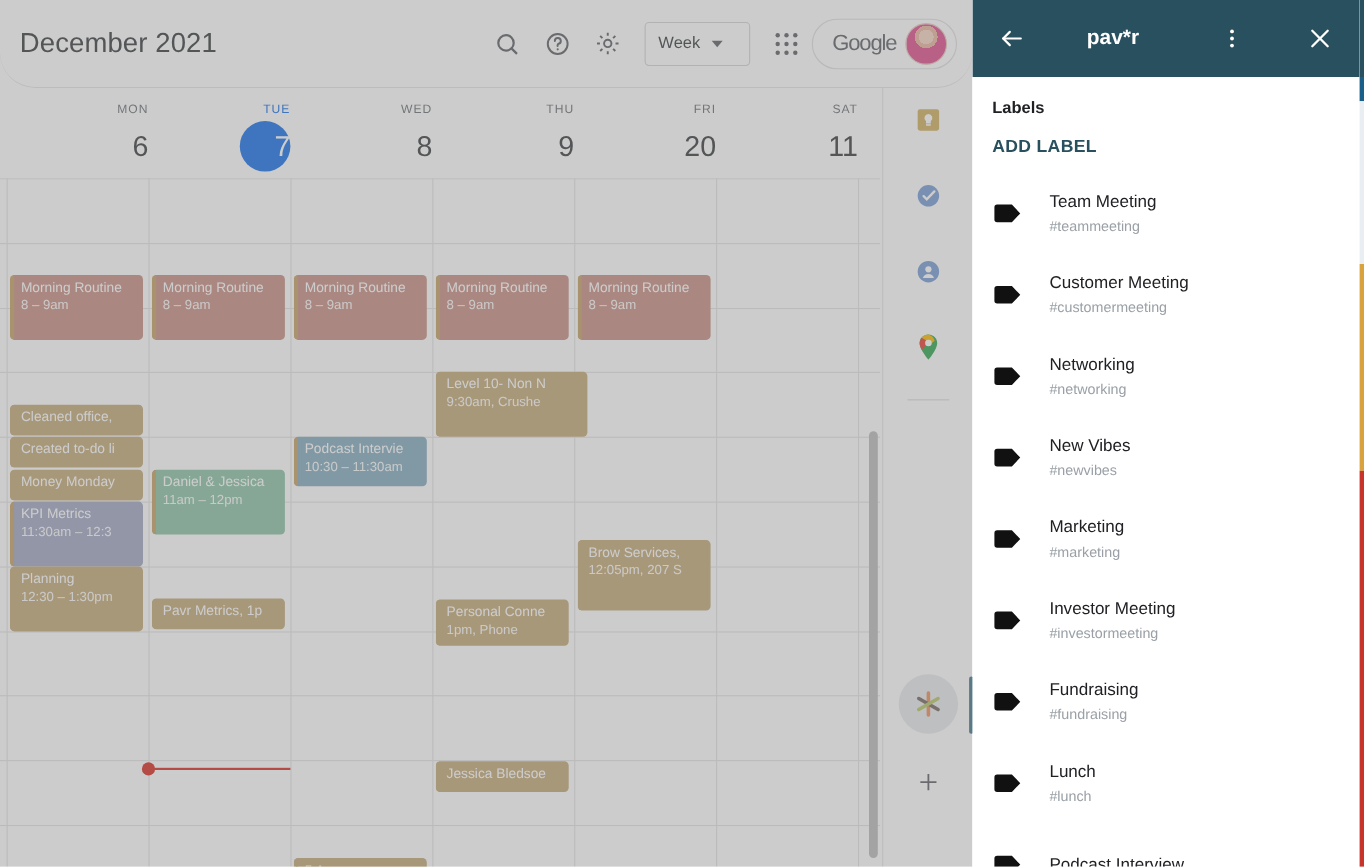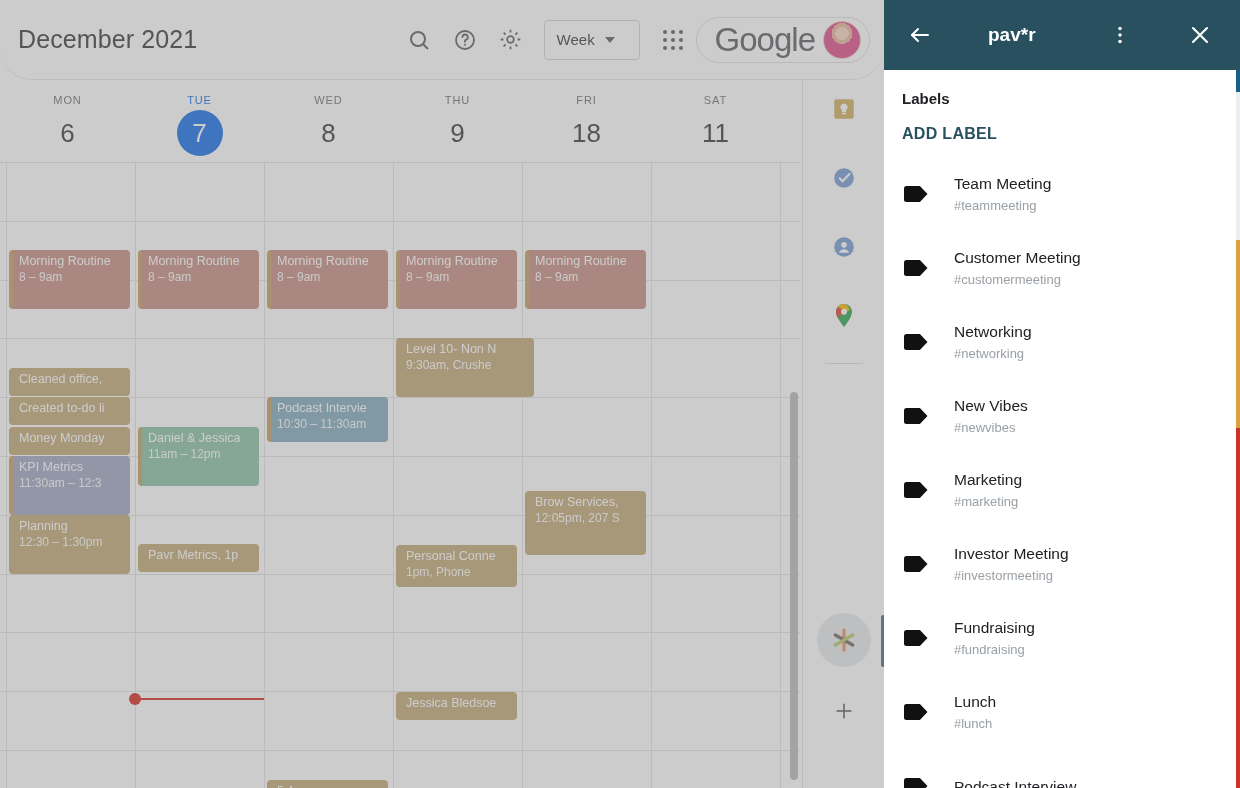--- a/index.html
+++ b/index.html
@@ -36,33 +36,33 @@
     display: flex; align-items: center; gap: 10px; padding: 0 12px;
     color: #3c4043; font-size: 15px; margin: 0 10px;
   }
   .caret { width:0;height:0;border-left:5px solid transparent;border-right:5px solid transparent;border-top:6px solid #5f6368; }
   #apps-grid { display:grid; grid-template-columns: repeat(3,4px); gap:4px; }
   #apps-grid i { width:4px;height:4px;background:#5f6368;border-radius:50%;display:block; }
   #account-chip {
     display:flex;align-items:center;gap:8px;height:46px;border:1px solid #e0e0e0;
     border-radius:26px;padding:0 8px 0 18px;margin-right:14px;
   }
-  #google-word { font-size: 33px; color:#5f6368; letter-spacing:-1px; font-family:"Liberation Sans",sans-serif; }
+  #google-word { font-size: 20px; color:#5f6368; letter-spacing:-1px; font-family:"Liberation Sans",sans-serif; }
   #avatar {
     width:38px;height:38px;border-radius:50%;
     background: radial-gradient(circle at 50% 32%, #f6d6c3 0 22%, #e8b6a0 22% 34%, #e0518e 34% 100%);
     border:1px solid #e7c9c0;
   }
 
   
   #days-head {
     position:absolute; left:0; top:80px; width:884px; height:82px;
     display:flex; background:#fff;
   }
-  .day-col-head { width:129px; text-align:center; padding-top:14px; flex:0 0 auto; }
+  .day-col-head { width:129px; text-align:right; padding-top:14px; flex:0 0 auto; }
   .day-col-head.first { width:135px; }
   .dow { font-size:11px; letter-spacing:.9px; color:#70757a; }
   .dnum { font-size:26px; color:#3c4043; margin-top:4px; line-height:46px; }
   .day-col-head.today .dow { color:#1a73e8; }
   .day-col-head.today .dnum {
     display:inline-block;width:46px;height:46px;border-radius:50%;
     background:#1a73e8;color:#fff;line-height:46px;
   }
 
   
@@ -181,21 +181,21 @@
         <div class="day-col-head">
           <div class="dow">WED</div>
           <div class="dnum">8</div>
         </div>
         <div class="day-col-head">
           <div class="dow">THU</div>
           <div class="dnum">9</div>
         </div>
         <div class="day-col-head">
           <div class="dow">FRI</div>
-          <div class="dnum">18</div>
+          <div class="dnum">20</div>
         </div>
         <div class="day-col-head">
           <div class="dow">SAT</div>
           <div class="dnum">11</div>
         </div>
       </div>
 
     <div id="grid-wrap">
       <div id="grid">
           <div class="hline" style="top: 0px;"></div>

